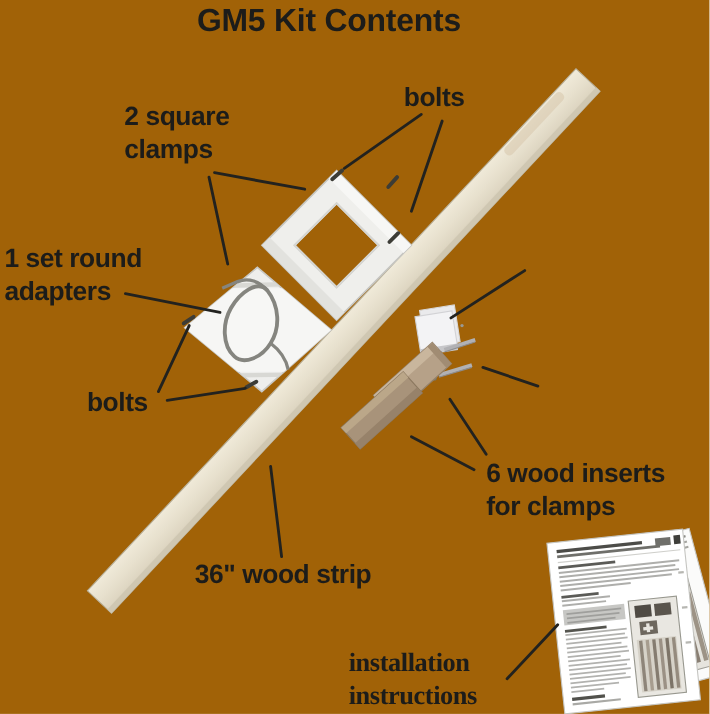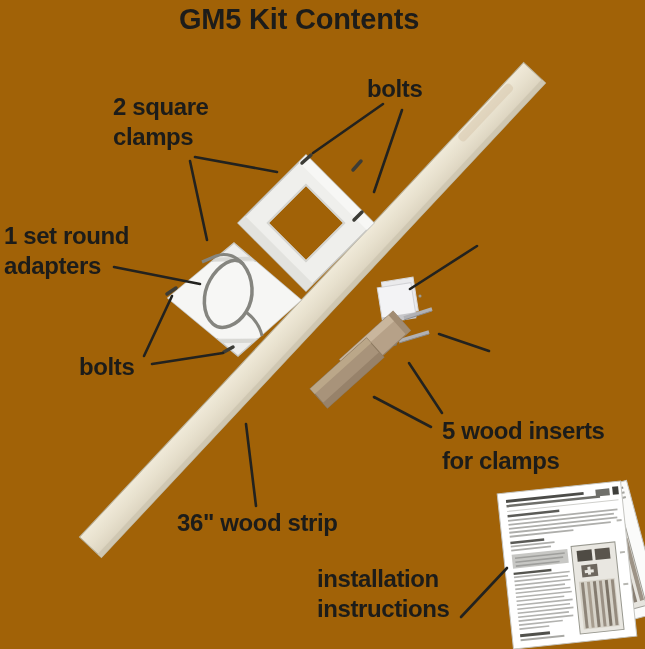--- a/index.html
+++ b/index.html
@@ -193,21 +193,21 @@
   <div class="lbl" style="left:113px;top:92px;">2 square
 clamps</div>
 
   <div class="lbl" style="left:4px;top:221px;">1 set round
 adapters</div>
 
   <div class="lbl" style="left:79px;top:352px;">bolts</div>
 
 
 
-  <div class="lbl" style="left:442px;top:416px;">5 wood inserts
+  <div class="lbl" style="left:442px;top:416px;">6 wood inserts
 for clamps</div>
 
   <div class="lbl" style="left:177px;top:508px;">36" wood strip</div>
 
-  <div class="lbl" style="left:317px;top:564px;">installation
+  <div class="lbl" style="left:317px;top:588px;font-family:Liberation Serif, serif;">installation
 instructions</div>
 
 </div>
 
 </body></html>

